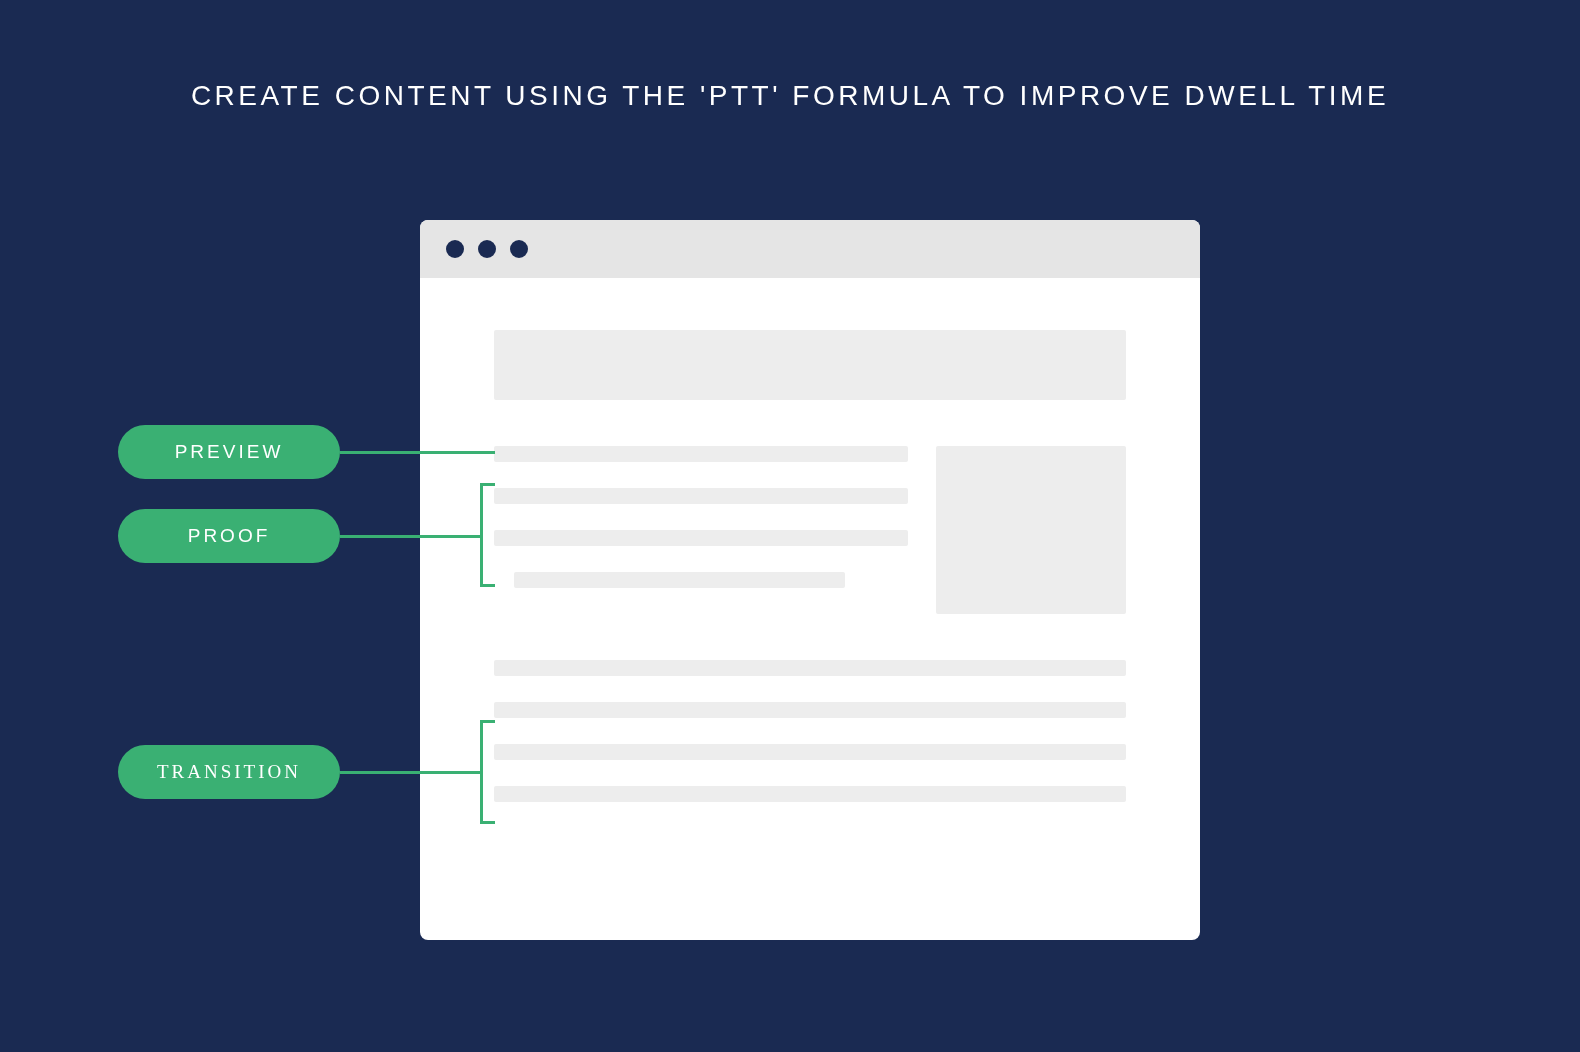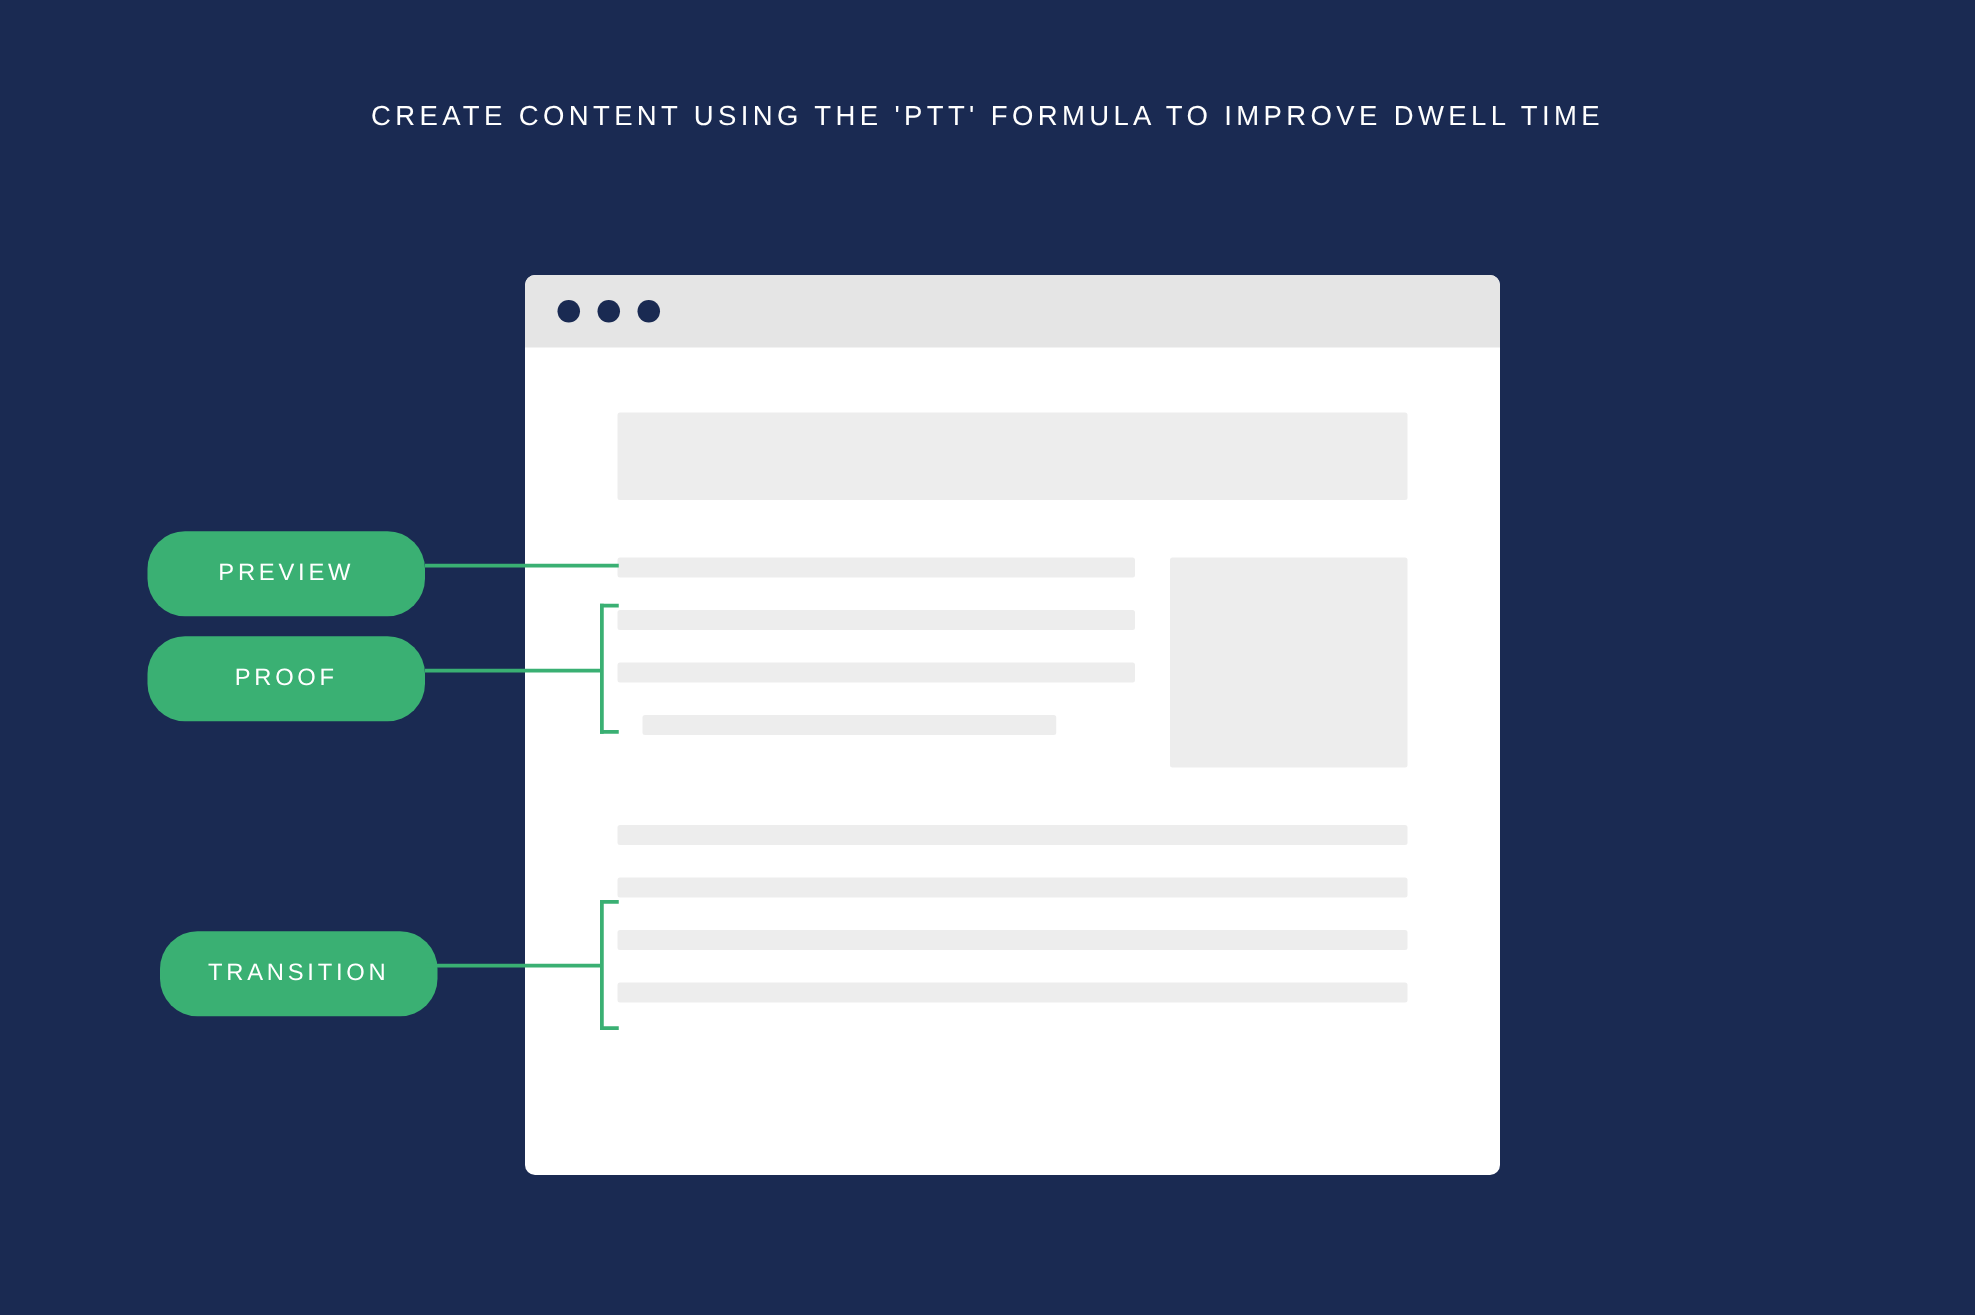--- a/index.html
+++ b/index.html
@@ -10,21 +10,21 @@
     font-family: -apple-system, BlinkMacSystemFont, "Segoe UI", Arial, sans-serif;
     position: relative;
     overflow: hidden;
   }
   .title {
     position: absolute;
     top: 80px;
     left: 50%;
     transform: translateX(-50%);
     color: #ffffff;
-    font-size: 22px;
+    font-size: 28px;
     font-weight: 300;
     letter-spacing: 3.5px;
     white-space: nowrap;
   }
   .browser {
     position: absolute;
     top: 220px;
     left: 420px;
     width: 780px;
     height: 720px;
@@ -77,21 +77,21 @@
   .fullline {
     height: 16px;
     margin-bottom: 26px;
   }
 
   .pill {
     position: absolute;
     background: #3ab073;
     color: #ffffff;
     border-radius: 30px;
-    height: 68px;
+    height: 54px;
     width: 222px;
     display: flex;
     align-items: center;
     justify-content: center;
     font-size: 19px;
     font-weight: 400;
     letter-spacing: 3px;
   }
   .connector {
     position: absolute;
@@ -137,15 +137,15 @@
   </div>
 </div>
 
 <div class="pill" style="top:425px; left:118px;">PREVIEW</div>
 <div class="connector" style="top:451px; left:340px; width:155px;"></div>
 
 <div class="pill" style="top:509px; left:118px;text-align:center;">PROOF</div>
 <div class="connector" style="top:535px; left:340px; width:140px;"></div>
 <div class="bracket" style="top:483px; left:480px; width:15px; height:104px;"></div>
 
-<div class="pill" style="top:745px; left:128px;">TRANSITION</div>
+<div class="pill" style="top:745px; left:118px;font-family:Liberation Serif, serif;">TRANSITION</div>
 <div class="connector" style="top:771px; left:340px; width:140px;"></div>
 <div class="bracket" style="top:720px; left:480px; width:15px; height:104px;"></div>
 
 </body></html>

